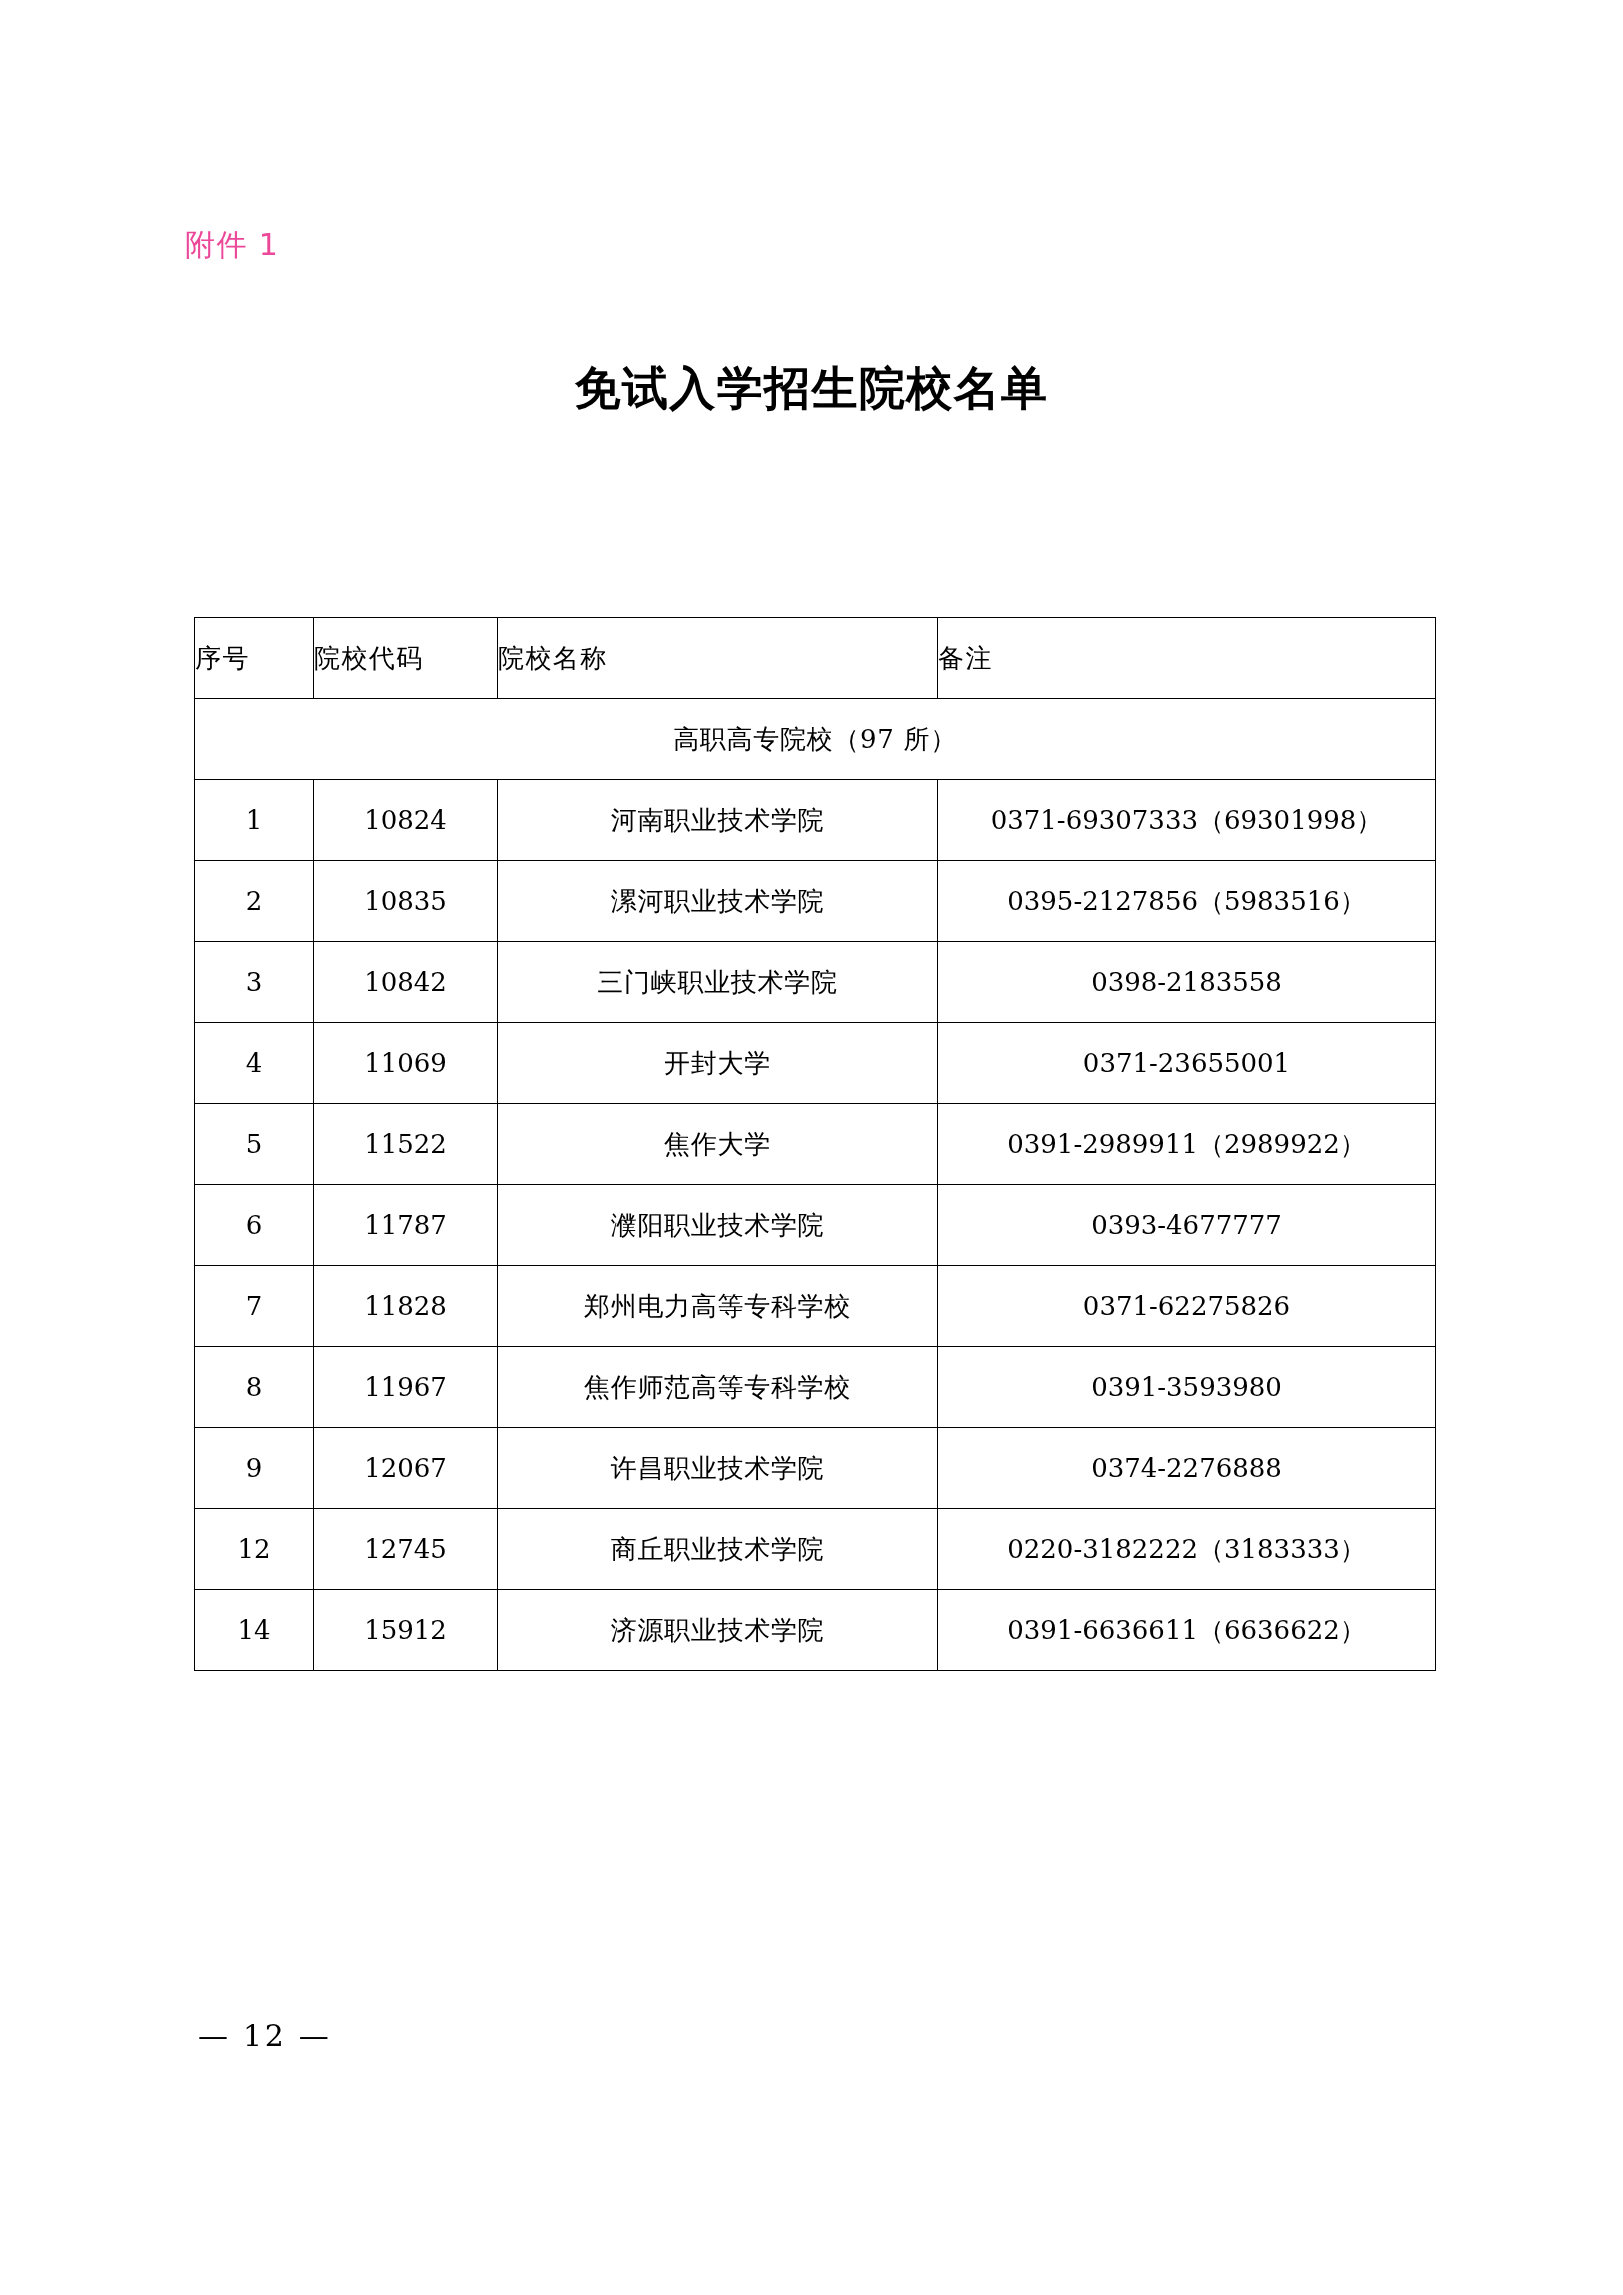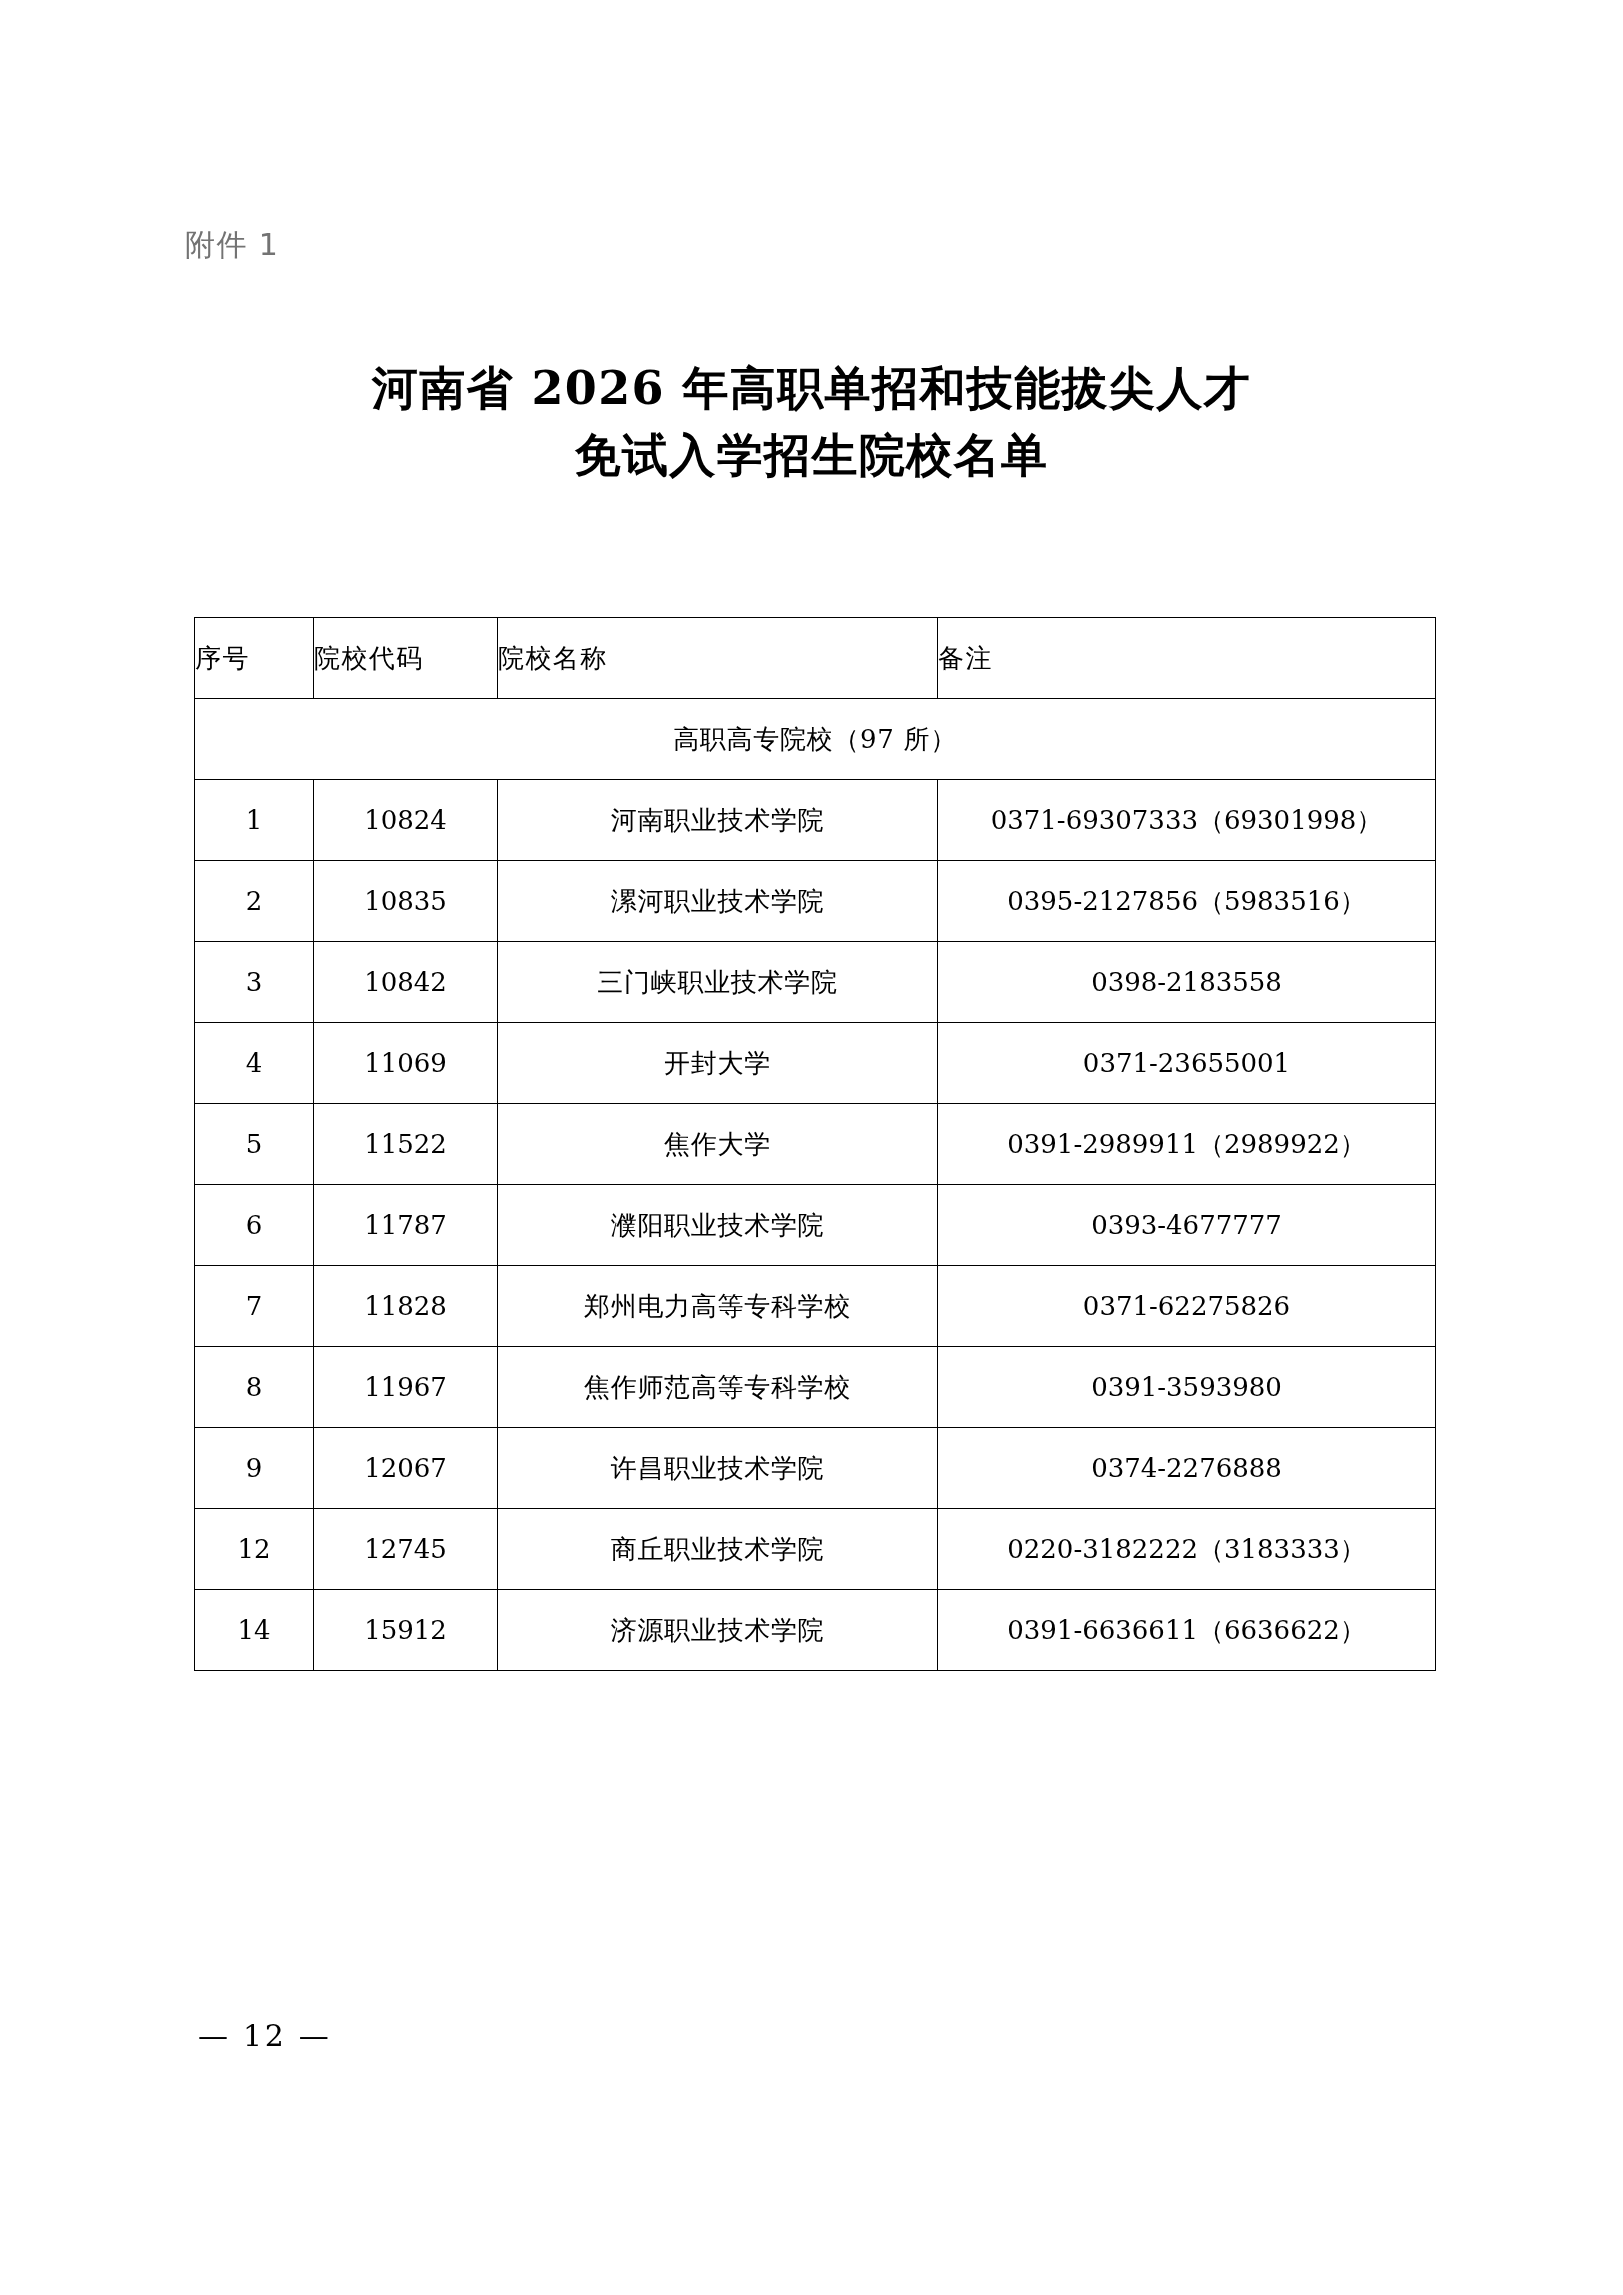--- a/index.html
+++ b/index.html
@@ -22,21 +22,21 @@
     box-sizing: border-box;
     padding: 0;
   }
   .attachment-label {
     position: absolute;
     left: 185px;
     top: 225px;
     font-family: "DejaVu Sans", "Liberation Sans", sans-serif;
     font-size: 30px;
     letter-spacing: 1.4px;
-    color: #737373;
+    color: #ec4899;
   }
   .doc-title {
     position: absolute;
     left: 0;
     right: 0;
     top: 355px;
     text-align: center;
     font-family: "DejaVu Serif", "Liberation Serif", serif;
     font-weight: bold;
     font-size: 46px;
@@ -105,21 +105,20 @@
   }
 </style>
 </head>
 <body>
 
 <div class="page">
 
   <div class="attachment-label">附件 1</div>
 
   <div class="doc-title">
-    <span class="line">河南省 2026 年高职单招和技能拔尖人才</span>
     <span class="line">免试入学招生院校名单</span>
   </div>
 
   <table class="schools">
     <colgroup>
       <col class="c-idx">
       <col class="c-code">
       <col class="c-name">
       <col class="c-note">
     </colgroup>

